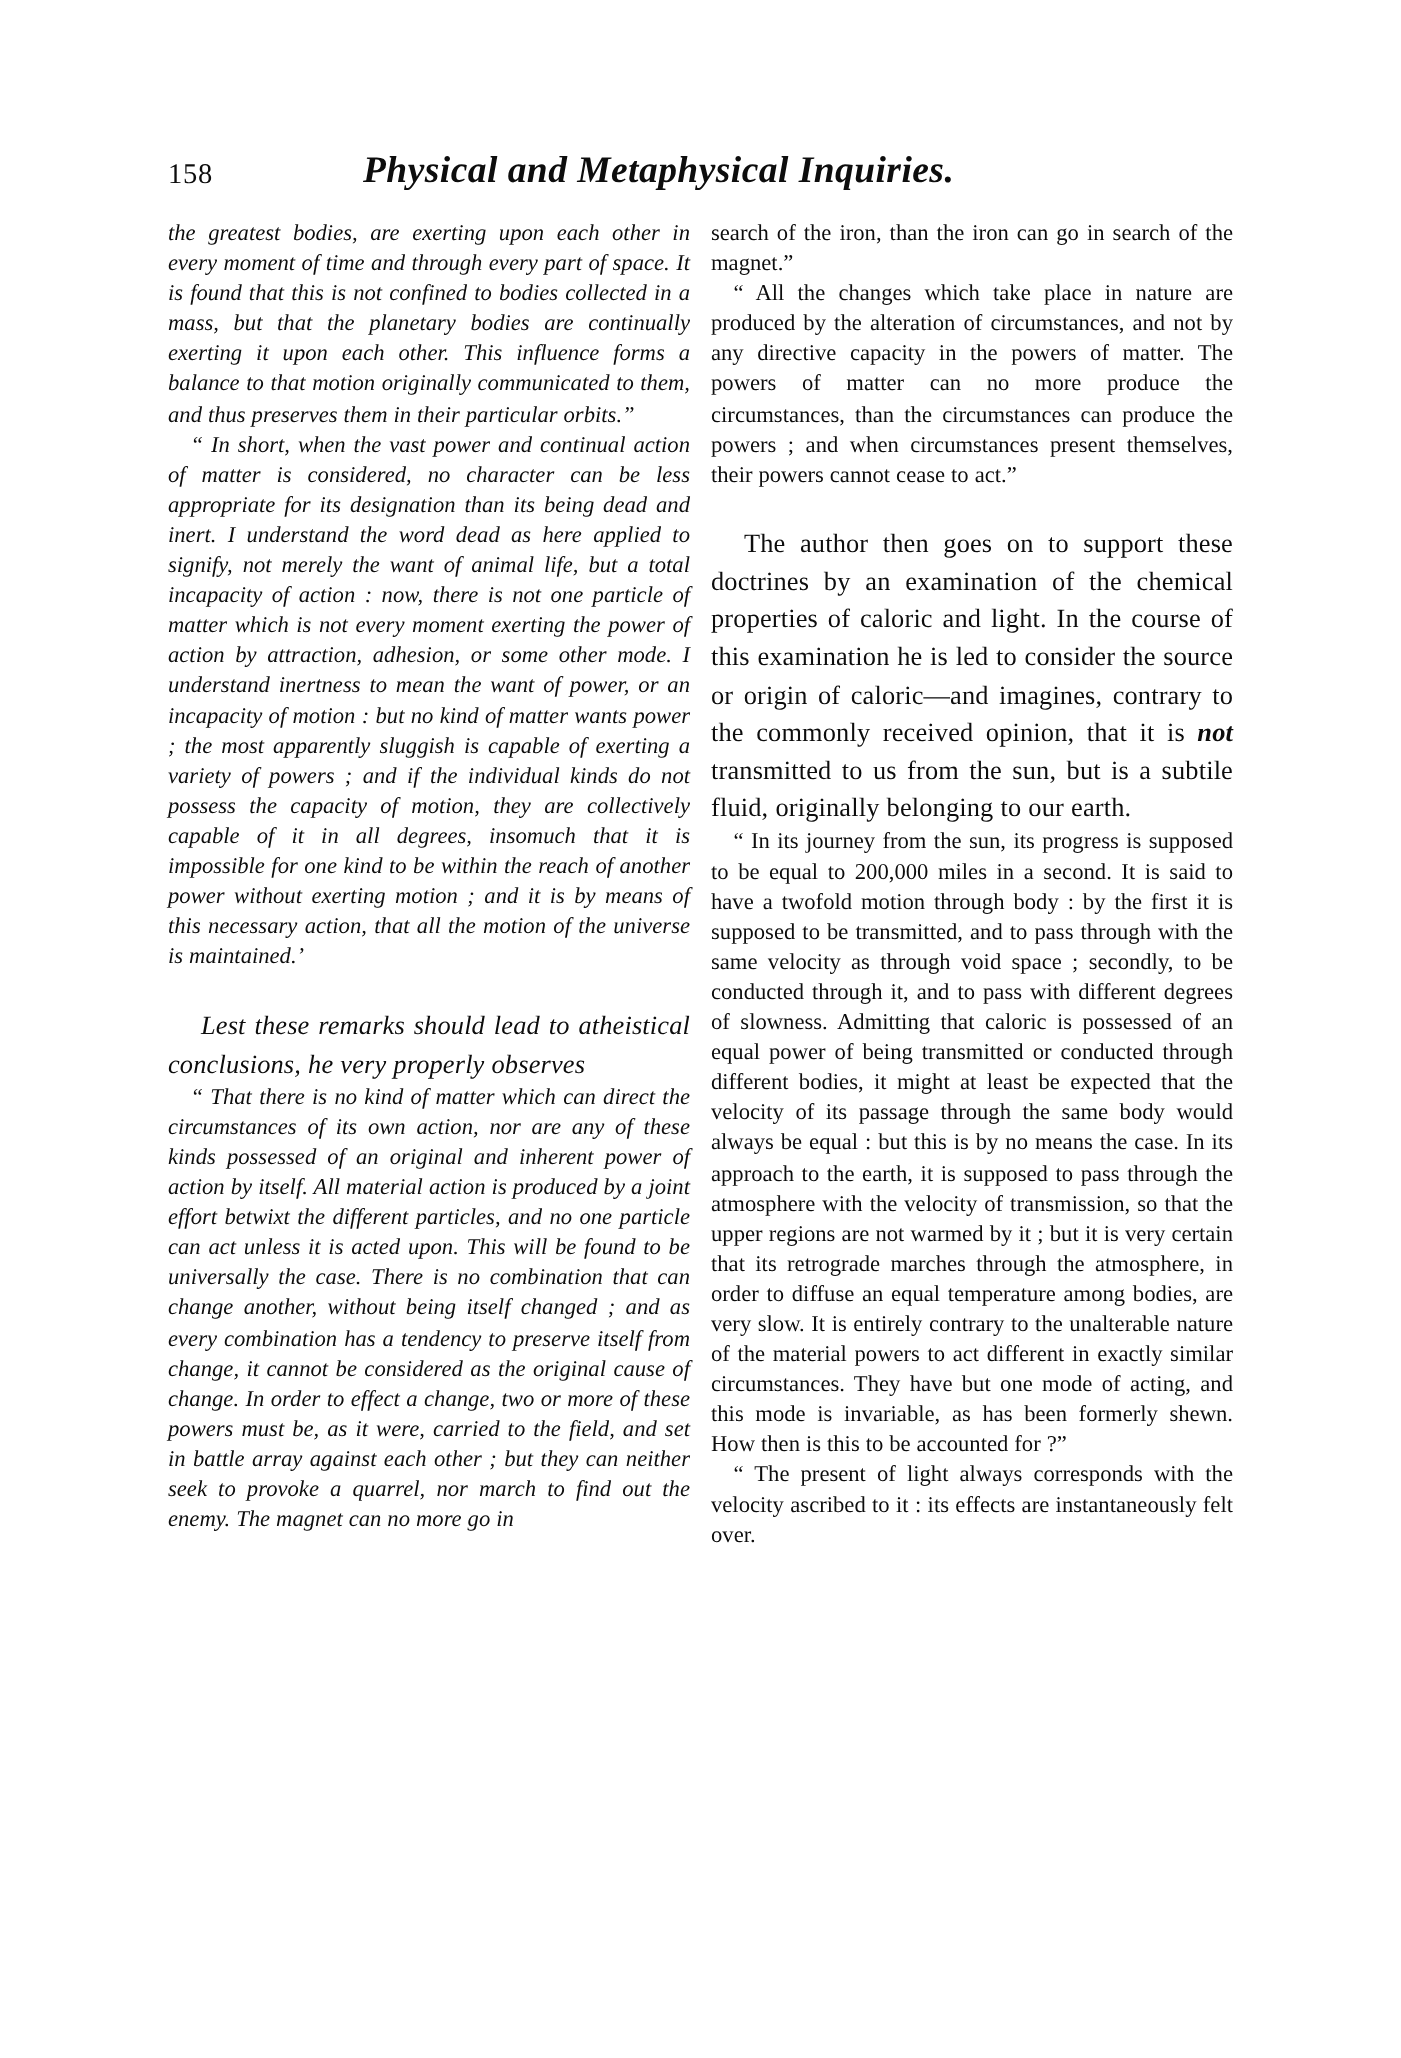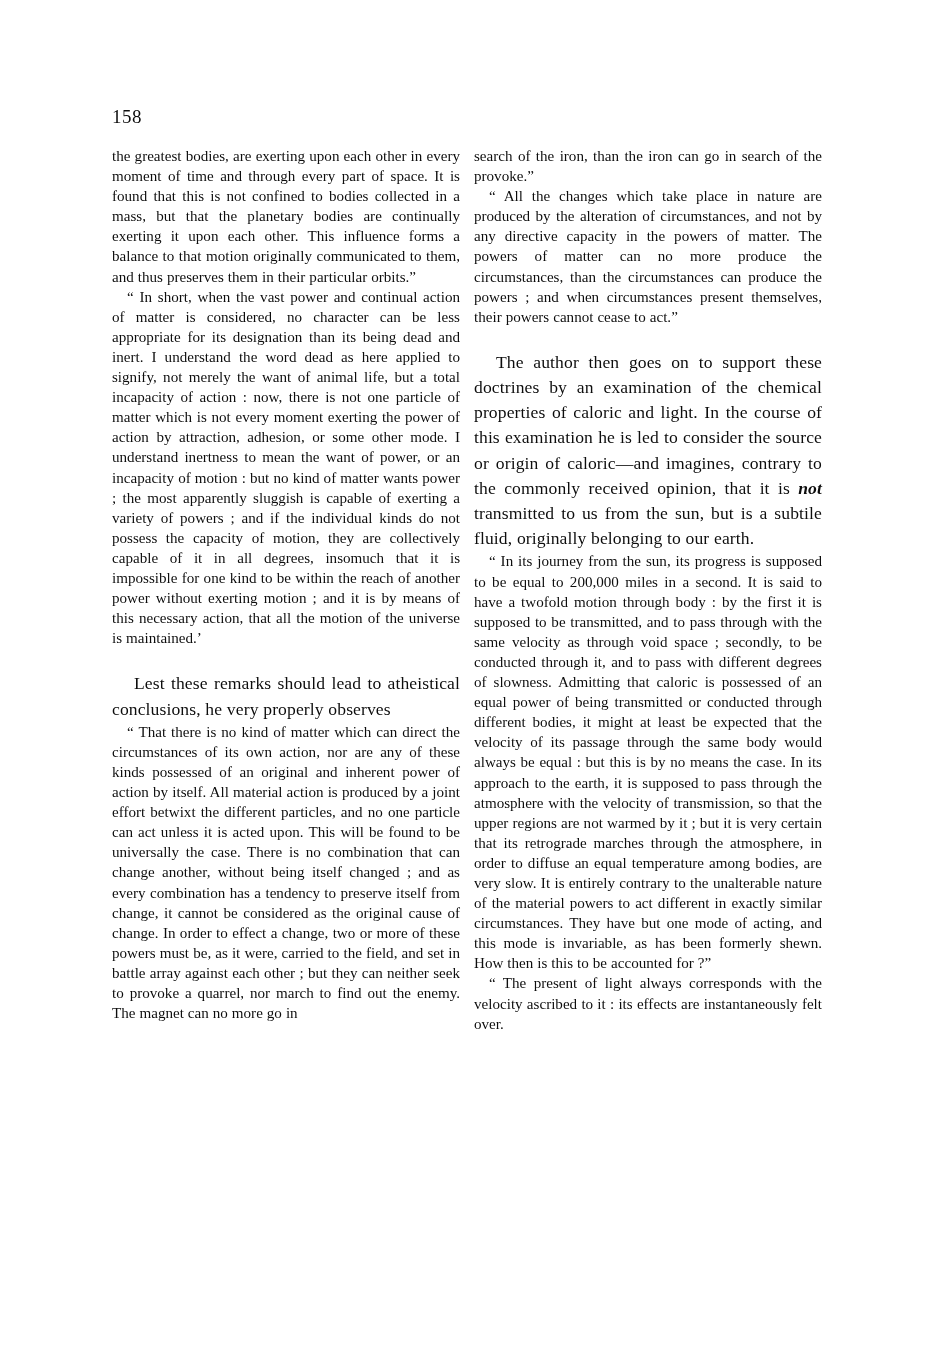--- a/index.html
+++ b/index.html
@@ -55,21 +55,21 @@
     position: absolute;
     left: 112px;
     top: 146px;
     width: 710px;
   }
   .col {
     position: absolute;
     top: 0;
     width: 348px;
   }
-  .col-left  { left: 0px; }
+  .col-left  { left: 0px; font-style: italic; }
   .col-right { left: 362px; }
 
   p {
     margin: 0;
     font-size: 15.1px;
     line-height: 20.1px;
     text-align: justify;
     text-align-last: left;
     word-spacing: 0.2px;
     -webkit-hyphens: none;
@@ -93,33 +93,34 @@
     filter: contrast(1.04);
   }
 </style>
 </head>
 <body>
 
 <div class="page">
 
   <div class="running-head">
     <span class="folio">158</span>
+    <span class="head-title">Physical and Metaphysical Inquiries.</span>
   </div>
 
   <div class="columns">
 
     <div class="col col-left">
       <p class="noindent">the greatest bodies, are exerting upon each other in every moment of time and through every part of space. It is found that this is not confined to bodies collected in a mass, but that the planetary bodies are continually exerting it upon each other. This influence forms a balance to that motion originally communicated to them, and thus preserves them in their particular orbits.”</p>
       <p class="indent">“ In short, when the vast power and continual action of matter is considered, no character can be less appropriate for its designation than its being dead and inert. I understand the word dead as here applied to signify, not merely the want of animal life, but a total incapacity of action : now, there is not one particle of matter which is not every moment exerting the power of action by attraction, adhesion, or some other mode. I understand inertness to mean the want of power, or an incapacity of motion : but no kind of matter wants power ; the most apparently sluggish is capable of exerting a variety of powers ; and if the individual kinds do not possess the capacity of motion, they are collectively capable of it in all degrees, insomuch that it is impossible for one kind to be within the reach of another power without exerting motion ; and it is by means of this necessary action, that all the motion of the universe is maintained.’</p>
       <p class="large">Lest these remarks should lead to atheistical conclusions, he very properly observes</p>
       <p class="indent">“ That there is no kind of matter which can direct the circumstances of its own action, nor are any of these kinds possessed of an original and inherent power of action by itself. All material action is produced by a joint effort betwixt the different particles, and no one particle can act unless it is acted upon. This will be found to be universally the case. There is no combination that can change another, without being itself changed ; and as every combination has a tendency to preserve itself from change, it cannot be considered as the original cause of change. In order to effect a change, two or more of these powers must be, as it were, carried to the field, and set in battle array against each other ; but they can neither seek to provoke a quarrel, nor march to find out the enemy. The magnet can no more go in</p>
     </div>
 
     <div class="col col-right">
-      <p class="noindent">search of the iron, than the iron can go in search of the provoke.”</p>
+      <p class="noindent">search of the iron, than the iron can go in search of the magnet.”</p>
       <p class="indent">“ All the changes which take place in nature are produced by the alteration of circumstances, and not by any directive capacity in the powers of matter. The powers of matter can no more produce the circumstances, than the circumstances can produce the powers ; and when circumstances present themselves, their powers cannot cease to act.”</p>
       <p class="large"><span>The author then goes on to support these doctrines by an examination of the chemical properties of caloric and light. In the course of this examination he is led to consider the source or origin of caloric—and imagines, contrary to the commonly received opinion, that it is </span><span class="ital">not</span><span> transmitted to us from the sun, but is a subtile fluid, originally belonging to our earth.</span></p>
       <p class="indent">“ In its journey from the sun, its progress is supposed to be equal to 200,000 miles in a second. It is said to have a twofold motion through body : by the first it is supposed to be transmitted, and to pass through with the same velocity as through void space ; secondly, to be conducted through it, and to pass with different degrees of slowness. Admitting that caloric is possessed of an equal power of being transmitted or conducted through different bodies, it might at least be expected that the velocity of its passage through the same body would always be equal : but this is by no means the case. In its approach to the earth, it is supposed to pass through the atmosphere with the velocity of transmission, so that the upper regions are not warmed by it ; but it is very certain that its retrograde marches through the atmosphere, in order to diffuse an equal temperature among bodies, are very slow. It is entirely contrary to the unalterable nature of the material powers to act different in exactly similar circumstances. They have but one mode of acting, and this mode is invariable, as has been formerly shewn. How then is this to be accounted for ?”</p>
       <p class="indent">“ The present of light always corresponds with the velocity ascribed to it : its effects are instantaneously felt over.</p>
     </div>
 
   </div>
 </div>
 
 </body></html>

